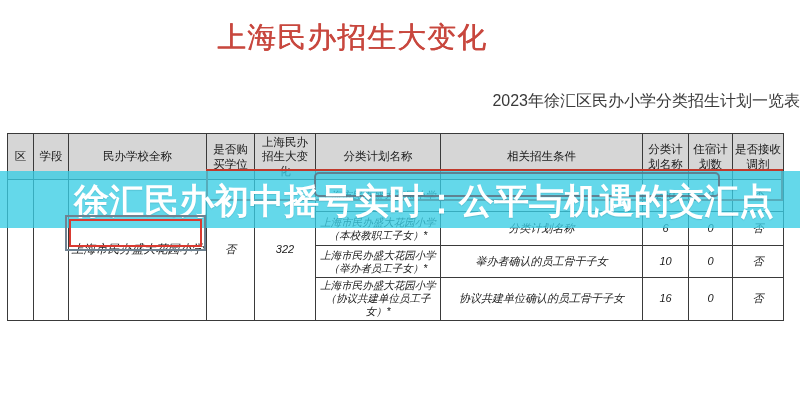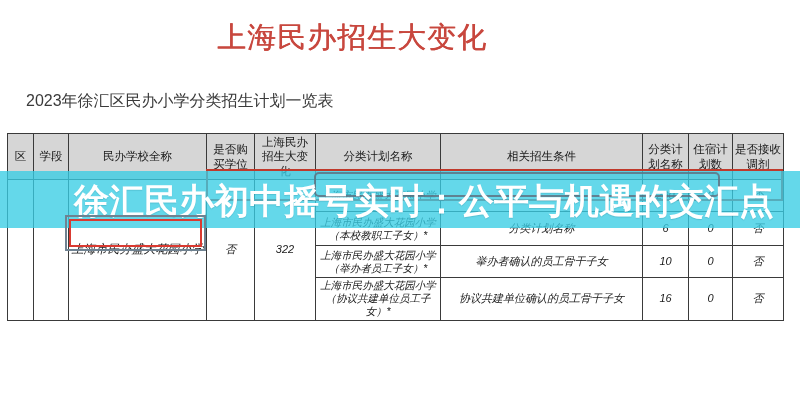--- a/index.html
+++ b/index.html
@@ -7,21 +7,21 @@
     font-family: "Liberation Sans", "DejaVu Sans", sans-serif; }
   #stage { position: relative; width: 800px; height: 400px; background: #fff; }
 
   
   .poster-title { position: absolute; left: 0; top: 18px; width: 704px;
     text-align: center; font-size: 29px; font-weight: 400; letter-spacing: 1px;
     color: #c8473e; text-shadow: 0.5px 0 0 #c8473e; }
 
   
   .table-caption { position: absolute; left: 26px; top: 91px; width: 774px;
-    text-align: left; font-size: 16px; font-weight: 500; color: #3a3a3a; }
+    text-align: right; font-size: 16px; font-weight: 500; color: #3a3a3a; }
 
   
   table.plan-table { position: absolute; left: 7px; top: 133px;
     border-collapse: collapse; table-layout: fixed; width: 776px;
     font-size: 11px; color: #1a1a1a; }
   table.plan-table th, table.plan-table td {
     border: 1px solid #3a3a3a; text-align: center; vertical-align: middle;
     padding: 1px 2px; line-height: 1.25; word-break: break-all; overflow: hidden; }
   table.plan-table th { background: #d6d6d6; font-weight: 400; font-size: 11.5px; height: 37px; }
   table.plan-table td { background: #ffffff; font-style: italic; }

